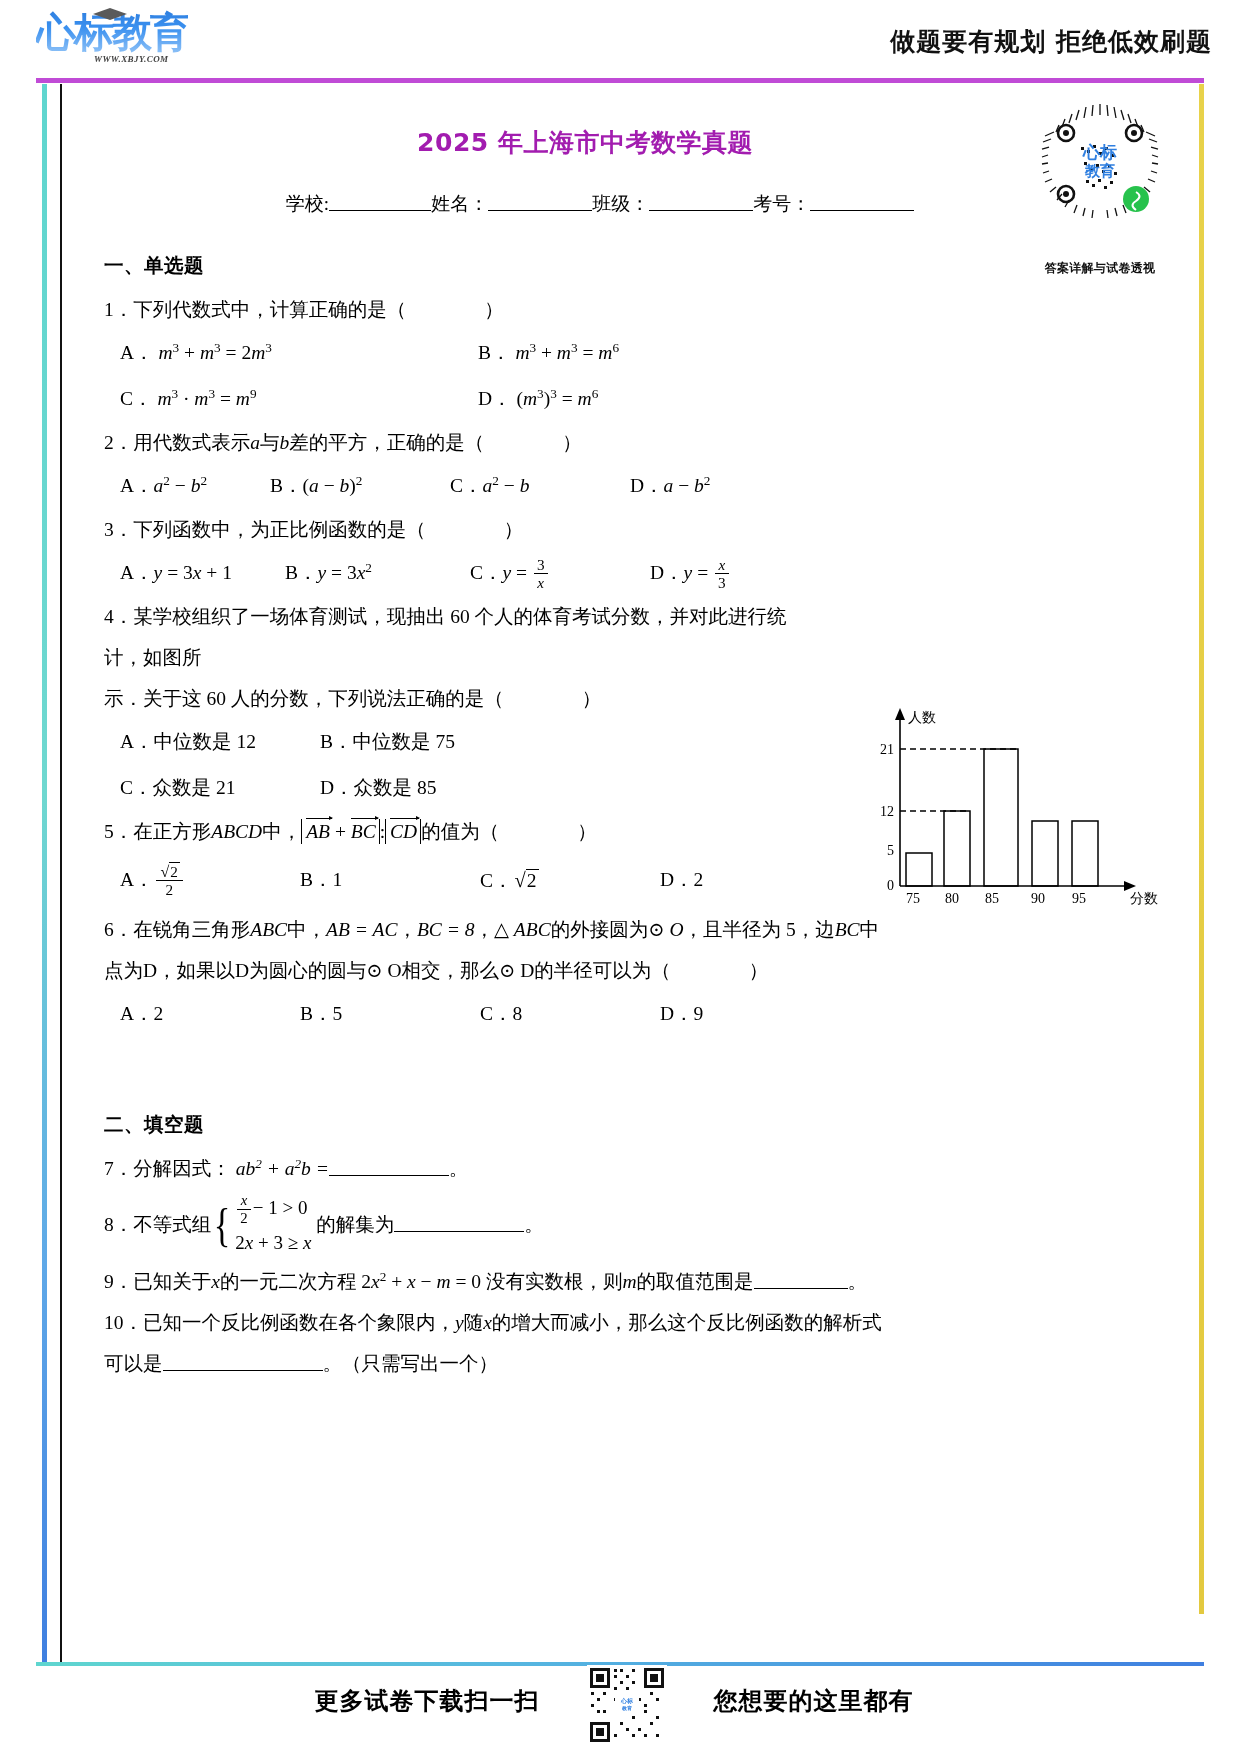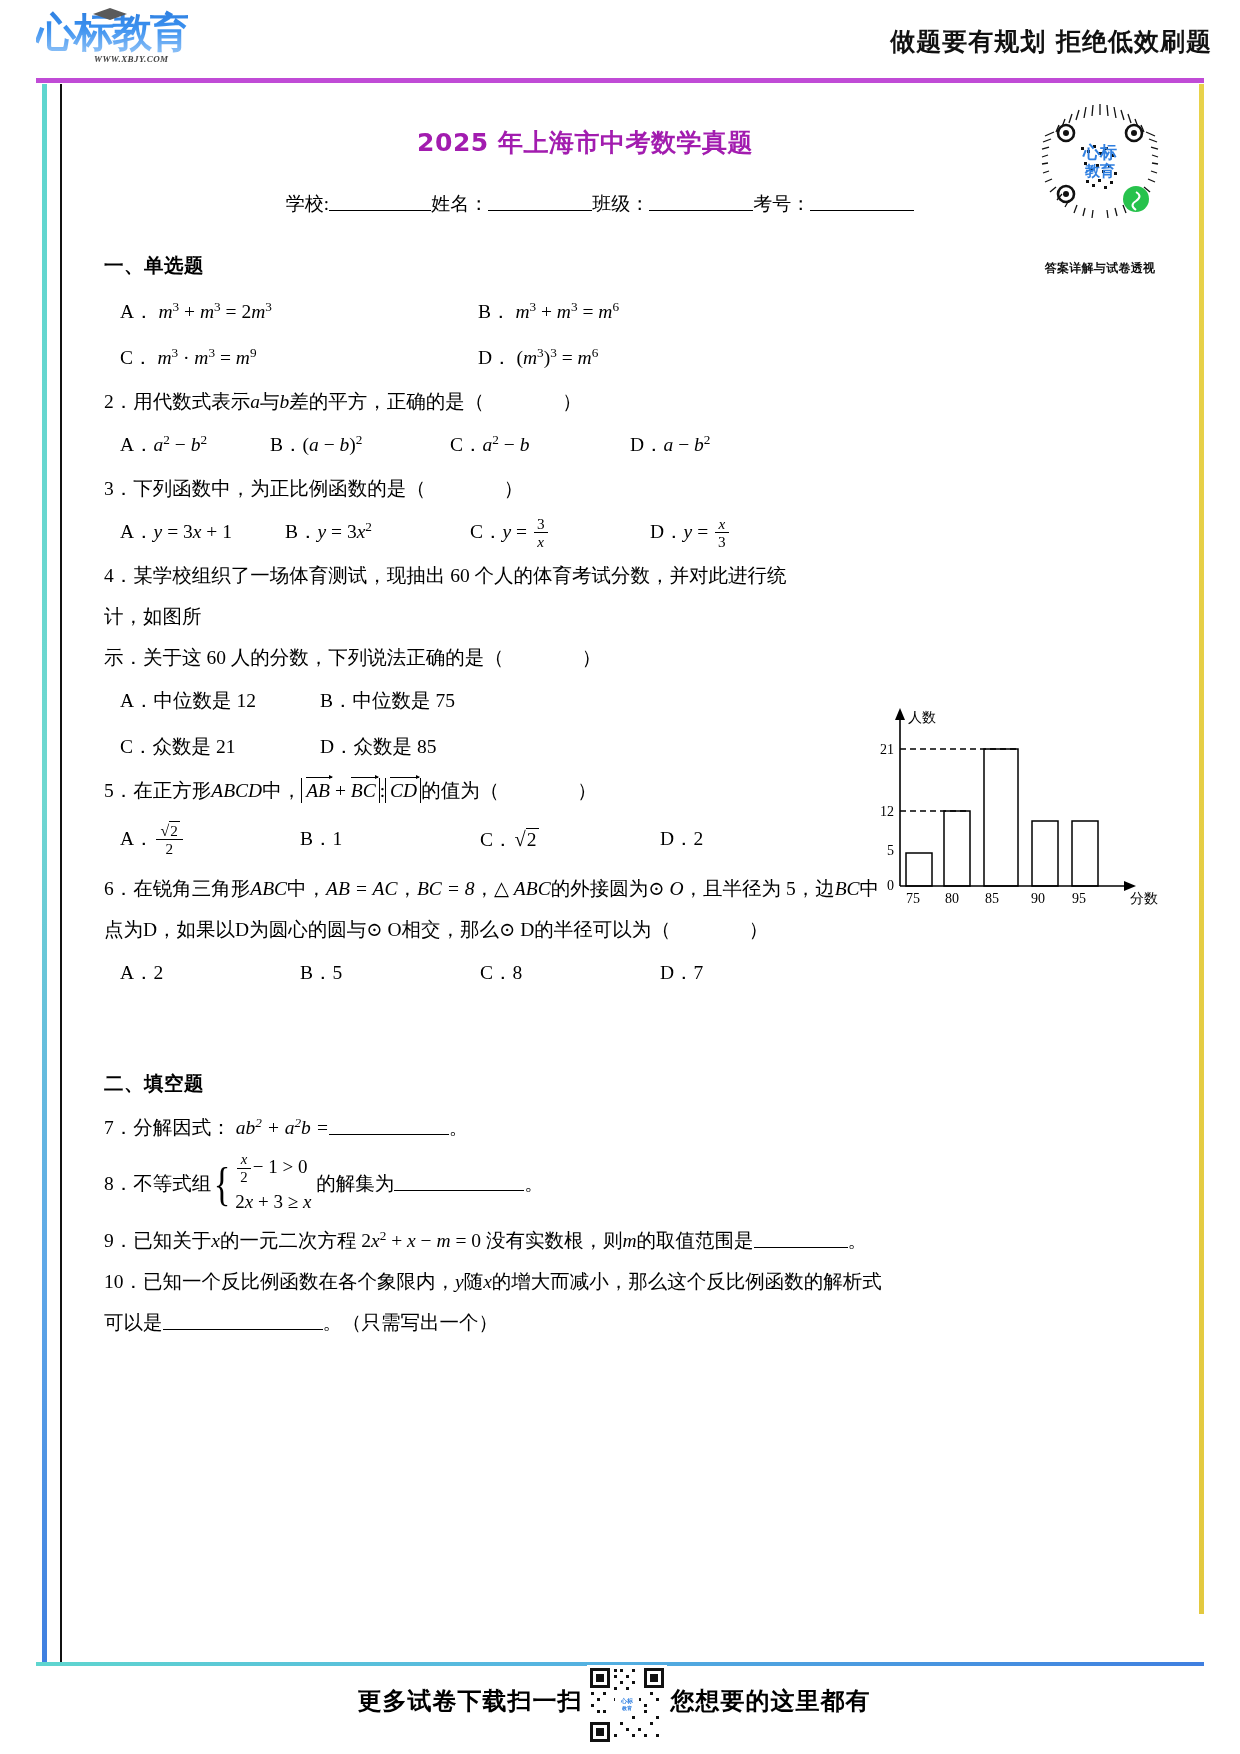--- a/index.html
+++ b/index.html
@@ -256,20 +256,21 @@
 
   
   .footer {
     position: absolute;
     left: 0; right: 12px;
     bottom: 18px;
     height: 70px;
     display: flex;
     align-items: center;
     justify-content: center;
+    gap: 43px;
   }
   .footer-text {
     font-family: "DejaVu Sans", sans-serif;
     font-weight: bold;
     font-size: 24px;
     color: #000;
     letter-spacing: 1px;
   }
   .footer-qr {
     width: 80px; height: 80px;
@@ -381,20 +382,21 @@
         <text x="59" y="74" font-family="DejaVu Sans, sans-serif" font-size="15" font-weight="bold" fill="#2f7fe0" text-anchor="middle">教育</text>
         <circle cx="95" cy="97" r="13" fill="#27c24c"></circle>
         <path d="M95 90 q7 4 0 9 q-7 4 0 9" stroke="#fff" stroke-width="2" fill="none"></path>
       </svg>
       <div class="qr-caption">答案详解与试卷透视</div>
     </div>
   </div>
 
   <div class="section-head">一、单选题</div>
 
+  <div class="q">1．下列代数式中，计算正确的是（　　　　）</div>
   <div class="opts opt-2col">
     <span><span>A．</span>
       <i class="v">m</i><sup>3</sup> + <i class="v">m</i><sup>3</sup> = 2<i class="v">m</i><sup>3</sup></span>
     <span><span>B．</span>
       <i class="v">m</i><sup>3</sup> + <i class="v">m</i><sup>3</sup> = <i class="v">m</i><sup>6</sup></span>
   </div>
   <div class="opts opt-2col">
     <span><span>C．</span>
       <i class="v">m</i><sup>3</sup> · <i class="v">m</i><sup>3</sup> = <i class="v">m</i><sup>9</sup></span>
     <span><span>D．</span>
@@ -476,21 +478,21 @@
   </div>
 
   <div class="q">
     <span>6．在锐角三角形</span><i class="v">ABC</i><span>中，</span><i class="v">AB = AC</i><span>，</span><i class="v">BC = 8</i><span>，△ </span><i class="v">ABC</i><span>的外接圆为⊙ </span><i class="v">O</i><span>，且半径为 5，边</span><i class="v">BC</i><span>中</span>
   </div>
   <div class="q">点为D，如果以D为圆心的圆与⊙ O相交，那么⊙ D的半径可以为（　　　　）</div>
   <div class="opts">
     <span style="width:180px">A．2</span>
     <span style="width:180px">B．5</span>
     <span style="width:180px">C．8</span>
-    <span>D．7</span>
+    <span>D．9</span>
   </div>
 
   <div class="section-head" style="margin-top:74px">二、填空题</div>
 
   <div class="q">
     <span>7．分解因式：</span>
     <i class="v"><i class="v">ab</i><sup>2</sup> + <i class="v">a</i><sup>2</sup><i class="v">b</i> =</i><span class="ul-blank" style="width:120px"></span><span>。</span>
   </div>
 
   <div class="q" style="line-height:72px">

